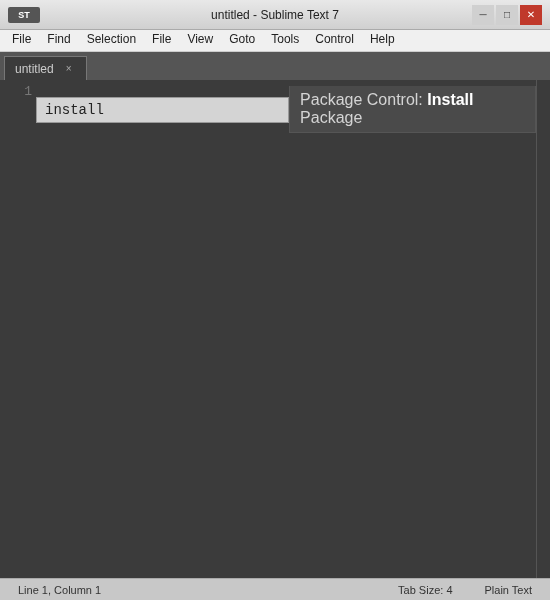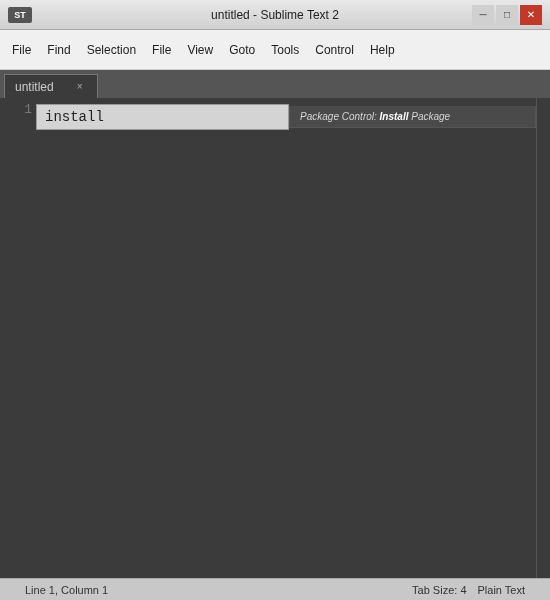--- a/index.html
+++ b/index.html
@@ -19,21 +19,21 @@
       height: 30px;
       background: linear-gradient(to bottom, #e8e8e8, #d0d0d0);
       display: flex;
       align-items: center;
       padding: 0 8px;
       border-bottom: 1px solid #aaa;
       position: relative;
       user-select: none;
     }
     #title-icon {
-      width: 24px;
+      width: 32px;
       height: 16px;
       margin-right: 6px;
       background: #555;
       border-radius: 2px;
       display: flex;
       align-items: center;
       justify-content: center;
       flex-shrink: 0;
     }
     #title-text {
@@ -66,24 +66,23 @@
       background: #c0392b;
       color: white;
     }
     #minimize-btn, #maximize-btn {
       background: #d0d0d0;
       color: #333;
     }
 
     
     #menu-bar {
-      height: 40px;
+      height: 22px;
       background: #f0f0f0;
       display: flex;
-      align-items: center;
       padding: 0 4px;
       border-bottom: 1px solid #ccc;
       font-size: 12px;
     }
     .menu-item {
       padding: 2px 8px;
       cursor: pointer;
       color: #222;
       border-radius: 2px;
     }
@@ -101,21 +100,21 @@
       background: #3b3b3b;
       color: #ccc;
       display: flex;
       align-items: center;
       padding: 0 10px;
       font-size: 12px;
       border-top: 1px solid #777;
       border-left: 1px solid #777;
       border-right: 1px solid #777;
       cursor: pointer;
-      gap: 19px;
+      gap: 8px;
       min-width: 80px;
     }
     .tab-close {
       font-size: 10px;
       color: #aaa;
       cursor: pointer;
       width: 14px;
       height: 14px;
       display: flex;
       align-items: center;
@@ -168,61 +167,60 @@
     #autocomplete-dropdown {
       width: 400px;
       background: #3c3c3c;
       border: 1px solid #555;
       border-top: none;
     }
 
     .autocomplete-item {
       padding: 5px 10px;
       color: #d4d4d4;
-      font-size: 10px;
+      font-size: 16px;
       font-family: 'Segoe UI', sans-serif;
       cursor: pointer;
       background: #4a4a4a;
-      font-style: italic;
     }
     .autocomplete-item .bold {
       font-weight: bold;
       color: #ffffff;
     }
 
     
     #scrollbar {
       width: 14px;
       background: #3b3b3b;
       border-left: 1px solid #555;
     }
 
     
     #status-bar {
       height: 22px;
       background: #c8c8c8;
       display: flex;
       align-items: center;
-      padding: 0 25px;
+      padding: 0 18px;
       font-size: 11px;
       color: #333;
       border-top: 1px solid #aaa;
       justify-content: space-between;
     }
     #status-left { display: flex; gap: 0; }
-    #status-right { display: flex; gap: 11px; }
+    #status-right { display: flex; gap: 32px; }
   </style>
 </head>
 <body>
 
 <div id="title-bar">
   <div id="title-icon">
     <span style="color:white;font-size:9px;font-weight:bold;">ST</span>
   </div>
-  <span id="title-text">untitled - Sublime Text 2</span>
+  <span id="title-text">untitled - Sublime Text 7</span>
   <div id="window-controls">
     <button class="win-btn" id="minimize-btn">─</button>
     <button class="win-btn" id="maximize-btn">□</button>
     <button class="win-btn" id="close-btn">✕</button>
   </div>
 </div>
 
 <div id="menu-bar">
 <div class="menu-item">File</div>
     <div class="menu-item">Find</div>

